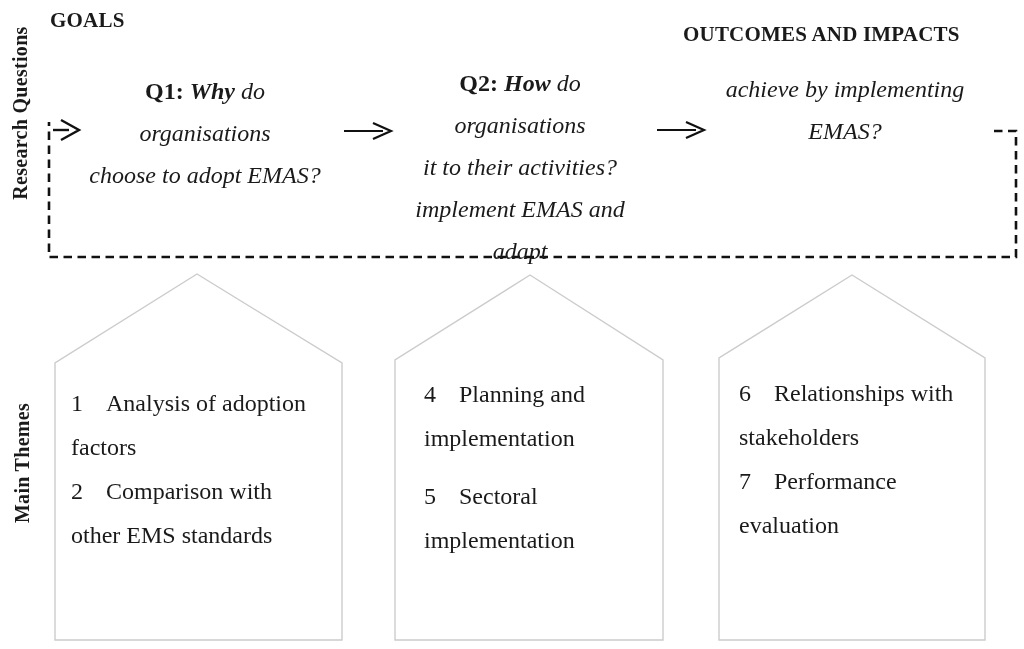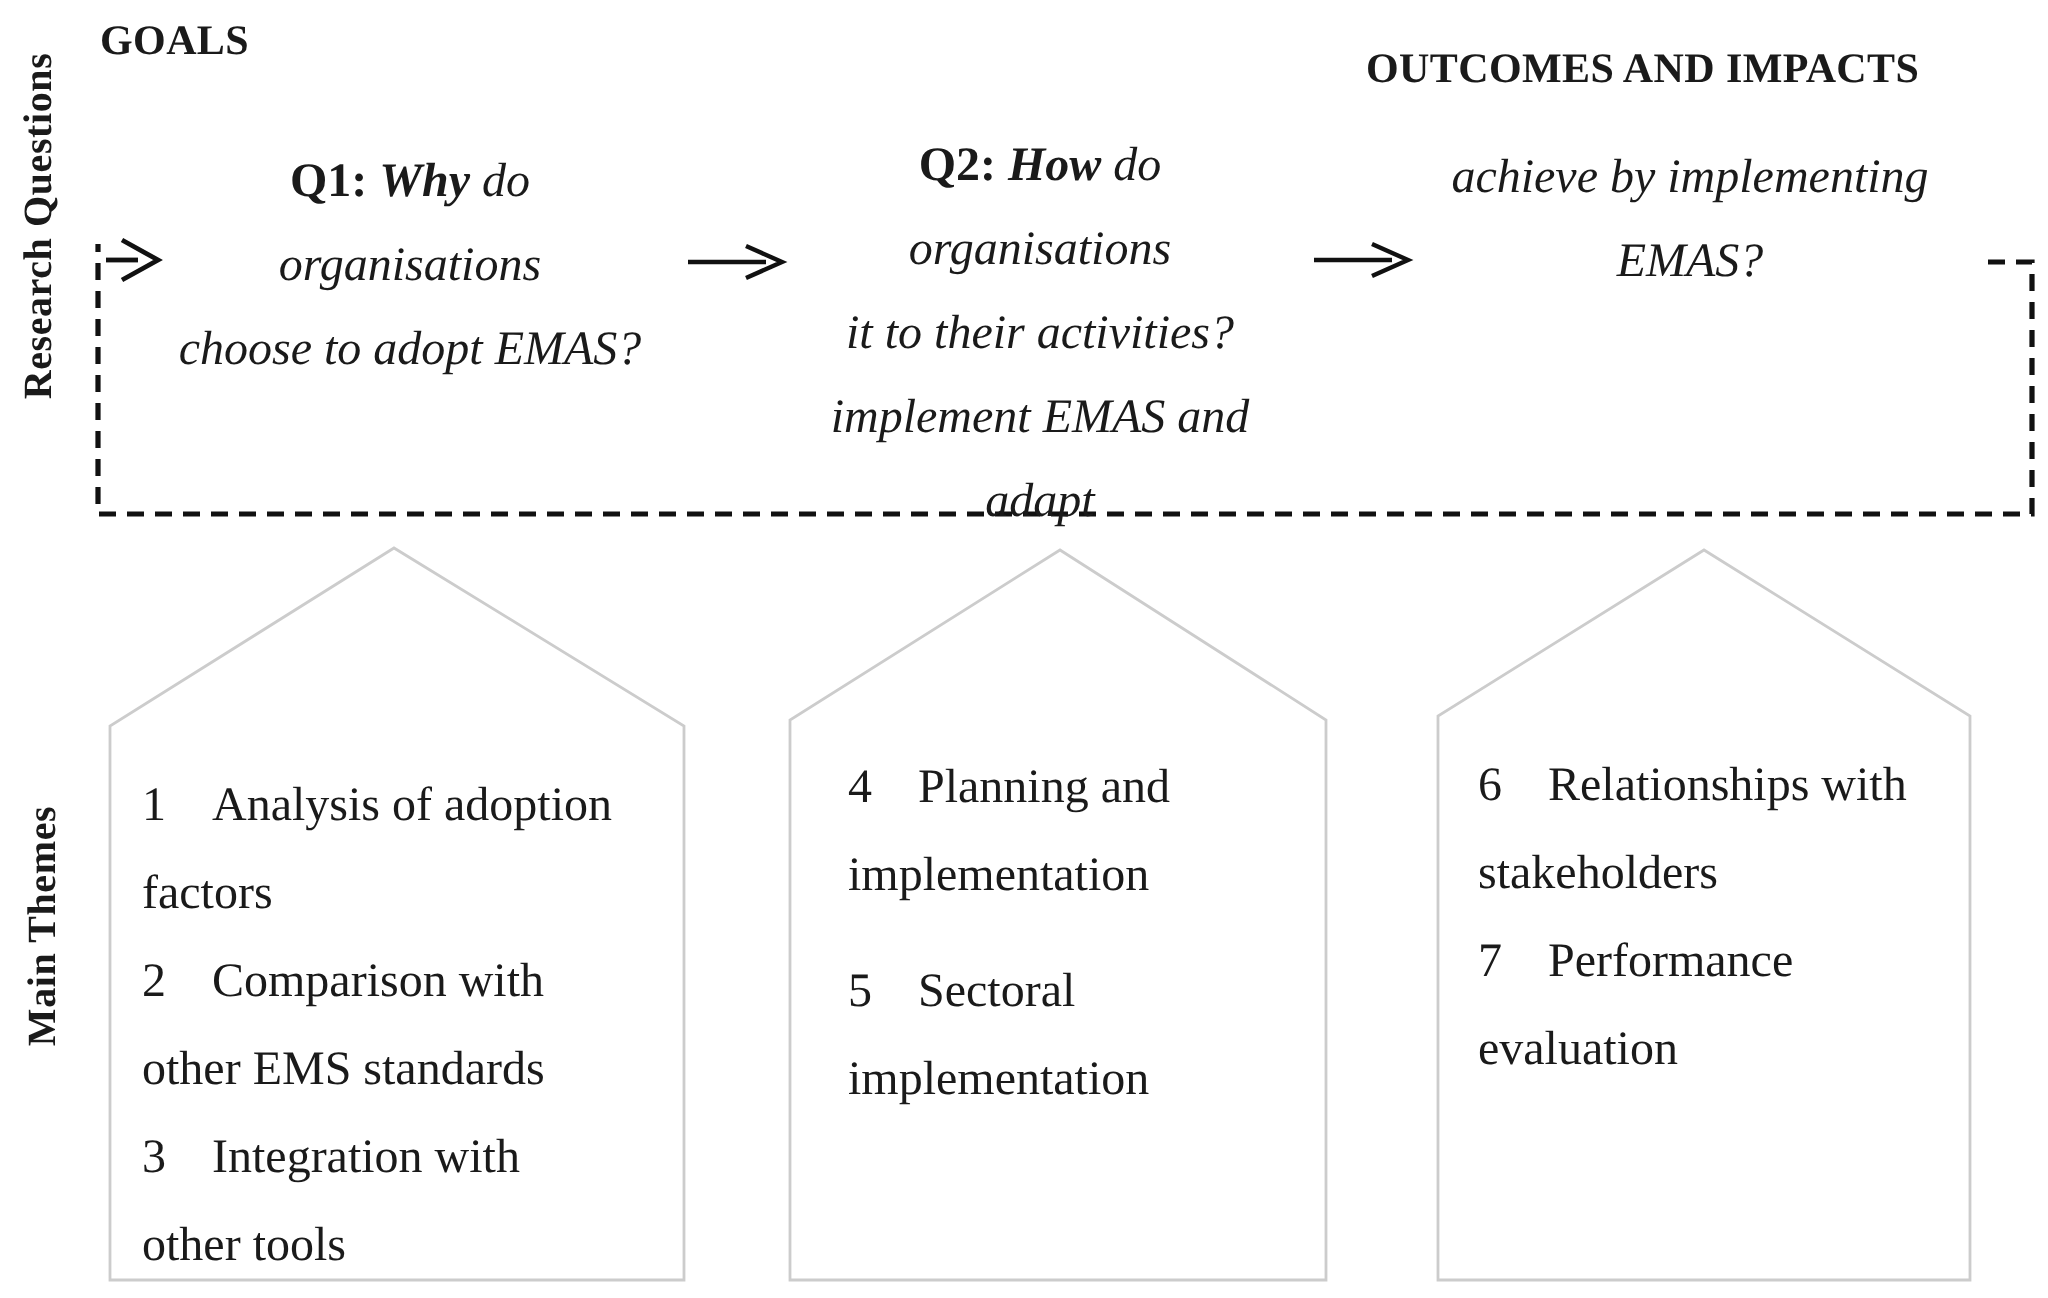--- a/index.html
+++ b/index.html
@@ -94,21 +94,20 @@
   </div>
 
   <div class="q-block" style="left:705px; top:68px; width:280px;">
     <div>achieve by implementing EMAS?</div>
     <div></div>
   </div>
 
   <div class="theme-items" style="left:71px; top:381px; width:240px;">
     <div class="theme-item"><span class="num">1</span><span>Analysis of adoption factors</span></div>
     <div class="theme-item"><span class="num">2</span><span>Comparison with other EMS standards</span></div>
-    <div class="theme-item"><span class="num">3</span><span>Integration with other tools</span></div>
   </div>
 
   <div class="theme-items" style="left:424px; top:372px; width:215px;">
     <div class="theme-item"><span class="num">4</span><span>Planning and implementation</span></div>
     <div class="theme-item spaced"><span class="num">5</span><span>Sectoral implementation</span></div>
   </div>
 
   <div class="theme-items" style="left:739px; top:371px; width:230px;">
     <div class="theme-item"><span class="num">6</span><span>Relationships with stakeholders</span></div>
     <div class="theme-item"><span class="num">7</span><span>Performance evaluation</span></div>

